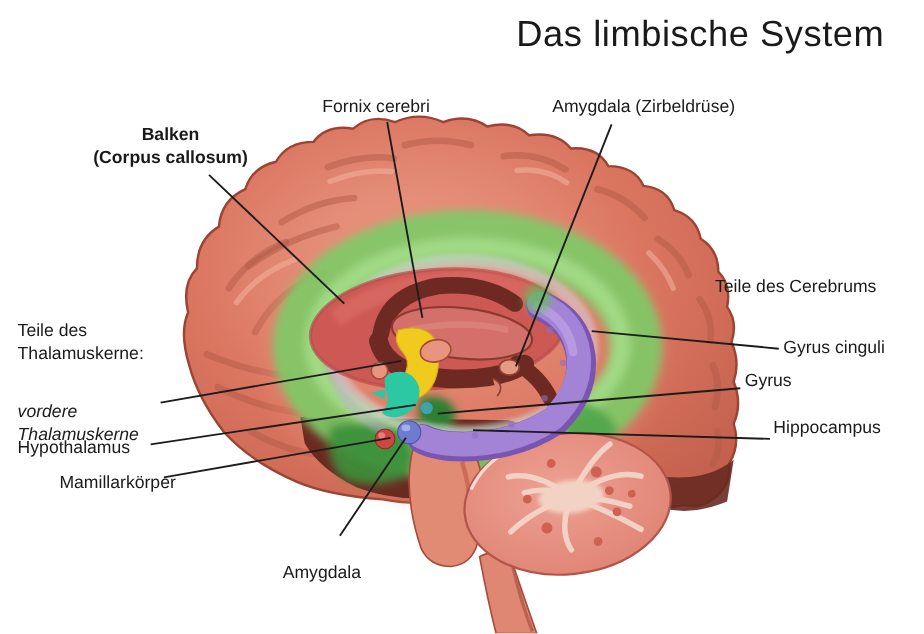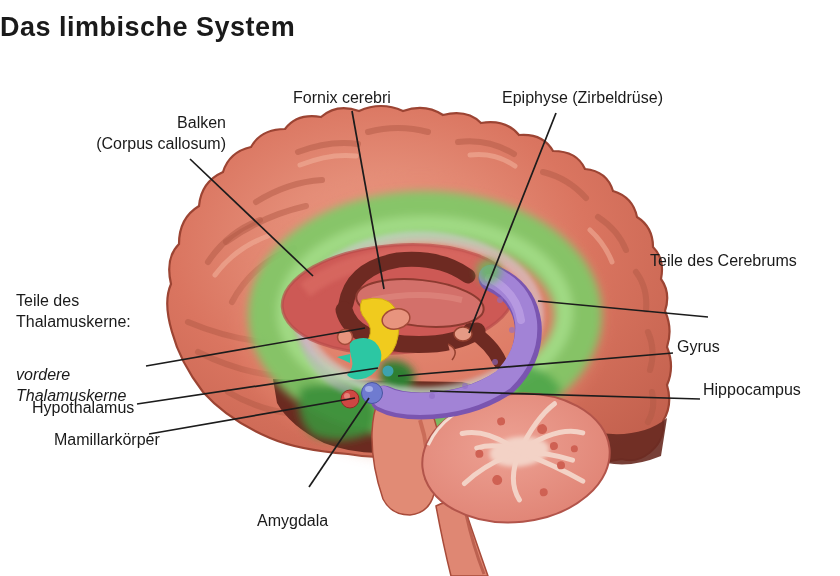--- a/index.html
+++ b/index.html
@@ -1,23 +1,23 @@
 <!DOCTYPE html>
 <html><head>
 <meta charset="utf-8">
 <style>
   html,body{margin:0;padding:0;background:#fff;}
   #stage{position:relative;width:840px;height:576px;background:#fff;overflow:hidden;
          font-family:"Liberation Sans", sans-serif;color:#1a1a1a;}
   #brain-svg{position:absolute;left:0;top:0;}
   .lbl{position:absolute;font-size:16px;line-height:21px;white-space:nowrap;}
   .lbl span{display:block;}
-  #title{position:absolute;left:0;right:36px;top:12px;text-align:left;
-         font-size:27px;font-weight:bold;letter-spacing:.5px;}
-  .ctr{text-align:right;}
+  #title{position:absolute;left:0;right:36px;top:12px;text-align:right;
+         font-size:33px;font-weight:normal;letter-spacing:.5px;}
+  .ctr{text-align:center;font-weight:bold;}
 </style>
 </head>
 <body>
 
 <div id="stage">
 
   <svg id="brain-svg" width="840" height="576" viewBox="0 0 840 576">
     <defs>
       <radialGradient id="cortexGrad" cx="42%" cy="38%" r="75%">
         <stop offset="0%" stop-color="#eda28c"></stop>
@@ -185,39 +185,40 @@
 
   <div id="title">Das limbische System</div>
 
   <div class="lbl ctr" style="left:84px;top:112px;width:142px;">
     <span>Balken</span>
     <span>(Corpus callosum)</span>
   </div>
 
   <div class="lbl" style="left:293px;top:87px;">Fornix cerebri</div>
 
-  <div class="lbl" style="left:502px;top:87px;">Epiphyse (Zirbeldrüse)</div>
+  <div class="lbl" style="left:502px;top:87px;">Amygdala (Zirbeldrüse)</div>
 
   <div class="lbl" style="left:650px;top:250px;text-align:center;">Teile des Cerebrums</div>
 
+  <div class="lbl" style="left:712px;top:306px;">Gyrus cinguli</div>
 
   <div class="lbl" style="left:677px;top:336px;">
     <span>Gyrus</span>
   </div>
 
   <div class="lbl" style="left:703px;top:379px;">Hippocampus</div>
 
   <div class="lbl" style="left:16px;top:290px;">
     <span>Teile des</span>
     <span>Thalamuskerne:</span>
   </div>
 
   <div class="lbl" style="left:16px;top:364px;font-style:italic;">
     <span>vordere</span>
     <span>Thalamuskerne</span>
   </div>
 
-  <div class="lbl" style="left:32px;top:397px;">Hypothalamus</div>
+  <div class="lbl" style="left:16px;top:397px;">Hypothalamus</div>
 
   <div class="lbl" style="left:21px;top:429px;margin-left:33px;">Mamillarkörper</div>
 
   <div class="lbl" style="left:257px;top:489px;margin-top:21px;">Amygdala</div>
 </div>
 
 </body></html>

